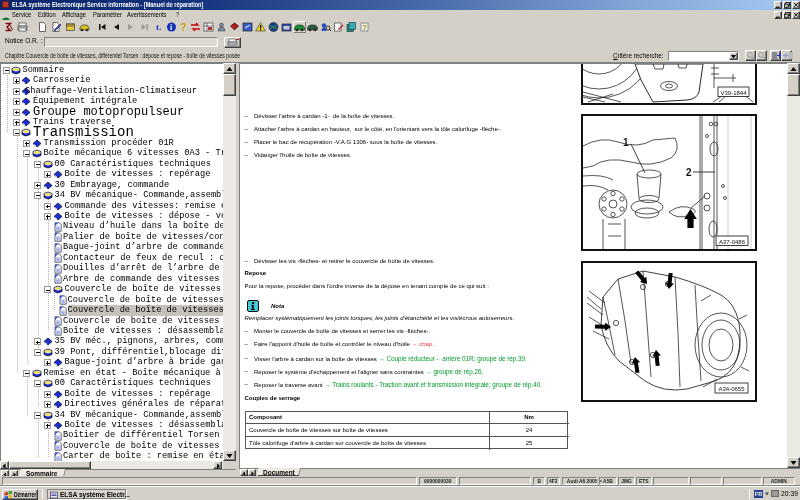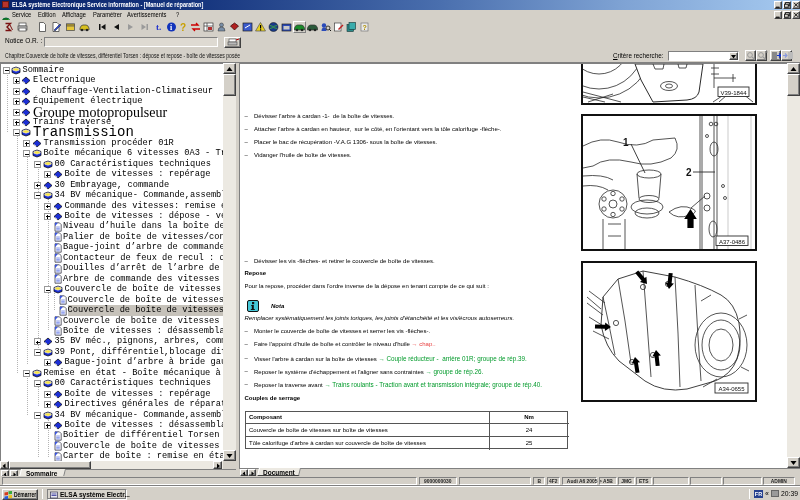--- a/index.html
+++ b/index.html
@@ -305,48 +305,48 @@
         </svg>
         <div class="abs mono" style="left:21.5px;top:0.7px;font-size:8.7px;line-height:11px;white-space:pre;">Sommaire</div>
         <div class="abs" style="left:12.0px;top:13.149999999999999px;width:7px;height:7px;background:#fff;border:1px solid #9a9a9a;">
           <div class="abs" style="left:1px;top:2.4px;width:3.5px;height:1px;background:#000;"></div>
           <div class="abs" style="left:2.2px;top:1.2px;width:1px;height:3.5px;background:#000;"></div>
         </div>
         <svg class="abs" style="left:20.0px;top:12.149999999999999px" width="10" height="9" viewBox="0 0 10 9">
           <path d="M1 4.5 L5 1 L9 4.5 L5 8 Z" fill="#1c2fd4" stroke="#000" stroke-width="0.7"></path>
           <path d="M2.2 5.6 L4.2 7.4" stroke="#fff" stroke-width="0.9"></path>
         </svg>
-        <div class="abs mono" style="left:32.0px;top:11.149999999999999px;font-size:8.7px;line-height:11px;white-space:pre;">Electronique</div>
+        <div class="abs mono" style="left:32.0px;top:11.149999999999999px;font-size:8.7px;line-height:11px;white-space:pre;">Carrosserie</div>
         <div class="abs" style="left:12.0px;top:23.599999999999998px;width:7px;height:7px;background:#fff;border:1px solid #9a9a9a;">
           <div class="abs" style="left:1px;top:2.4px;width:3.5px;height:1px;background:#000;"></div>
           <div class="abs" style="left:2.2px;top:1.2px;width:1px;height:3.5px;background:#000;"></div>
         </div>
         <svg class="abs" style="left:20.0px;top:22.599999999999998px" width="10" height="9" viewBox="0 0 10 9">
           <path d="M1 4.5 L5 1 L9 4.5 L5 8 Z" fill="#1c2fd4" stroke="#000" stroke-width="0.7"></path>
           <path d="M2.2 5.6 L4.2 7.4" stroke="#fff" stroke-width="0.9"></path>
         </svg>
-        <div class="abs mono" style="left:40px;top:21.599999999999998px;font-size:8.7px;line-height:11px;white-space:pre;">Chauffage-Ventilation-Climatiseur</div>
+        <div class="abs mono" style="left:24px;top:21.599999999999998px;font-size:8.7px;line-height:11px;white-space:pre;">Chauffage-Ventilation-Climatiseur</div>
         <div class="abs" style="left:12.0px;top:34.05px;width:7px;height:7px;background:#fff;border:1px solid #9a9a9a;">
           <div class="abs" style="left:1px;top:2.4px;width:3.5px;height:1px;background:#000;"></div>
           <div class="abs" style="left:2.2px;top:1.2px;width:1px;height:3.5px;background:#000;"></div>
         </div>
         <svg class="abs" style="left:20.0px;top:33.05px" width="10" height="9" viewBox="0 0 10 9">
           <path d="M1 4.5 L5 1 L9 4.5 L5 8 Z" fill="#1c2fd4" stroke="#000" stroke-width="0.7"></path>
           <path d="M2.2 5.6 L4.2 7.4" stroke="#fff" stroke-width="0.9"></path>
         </svg>
-        <div class="abs mono" style="left:32.0px;top:32.05px;font-size:8.7px;line-height:11px;white-space:pre;">Équipement électrique</div>
+        <div class="abs mono" style="left:32.0px;top:32.05px;font-size:8.7px;line-height:11px;white-space:pre;">Équipement intégrale</div>
         <div class="abs" style="left:12.0px;top:44.5px;width:7px;height:7px;background:#fff;border:1px solid #9a9a9a;">
           <div class="abs" style="left:1px;top:2.4px;width:3.5px;height:1px;background:#000;"></div>
           <div class="abs" style="left:2.2px;top:1.2px;width:1px;height:3.5px;background:#000;"></div>
         </div>
         <svg class="abs" style="left:20.0px;top:43.5px" width="10" height="9" viewBox="0 0 10 9">
           <path d="M1 4.5 L5 1 L9 4.5 L5 8 Z" fill="#1c2fd4" stroke="#000" stroke-width="0.7"></path>
           <path d="M2.2 5.6 L4.2 7.4" stroke="#fff" stroke-width="0.9"></path>
         </svg>
-        <div class="abs mono" style="left:32.0px;top:42.5px;font-size:14px;line-height:11px;white-space:pre;font-family:Liberation Serif, serif;">Groupe motopropulseur</div>
+        <div class="abs mono" style="left:32.0px;top:42.5px;font-size:12px;line-height:11px;white-space:pre;">Groupe motopropulseur</div>
         <div class="abs" style="left:12.0px;top:54.95px;width:7px;height:7px;background:#fff;border:1px solid #9a9a9a;">
           <div class="abs" style="left:1px;top:2.4px;width:3.5px;height:1px;background:#000;"></div>
           <div class="abs" style="left:2.2px;top:1.2px;width:1px;height:3.5px;background:#000;"></div>
         </div>
         <svg class="abs" style="left:20.0px;top:53.95px" width="10" height="9" viewBox="0 0 10 9">
           <path d="M1 4.5 L5 1 L9 4.5 L5 8 Z" fill="#1c2fd4" stroke="#000" stroke-width="0.7"></path>
           <path d="M2.2 5.6 L4.2 7.4" stroke="#fff" stroke-width="0.9"></path>
         </svg>
         <div class="abs mono" style="left:32.0px;top:52.95px;font-size:8.7px;line-height:11px;white-space:pre;">Trains traverse</div>
         <div class="abs" style="left:12.0px;top:65.4px;width:7px;height:7px;background:#fff;border:1px solid #9a9a9a;">

